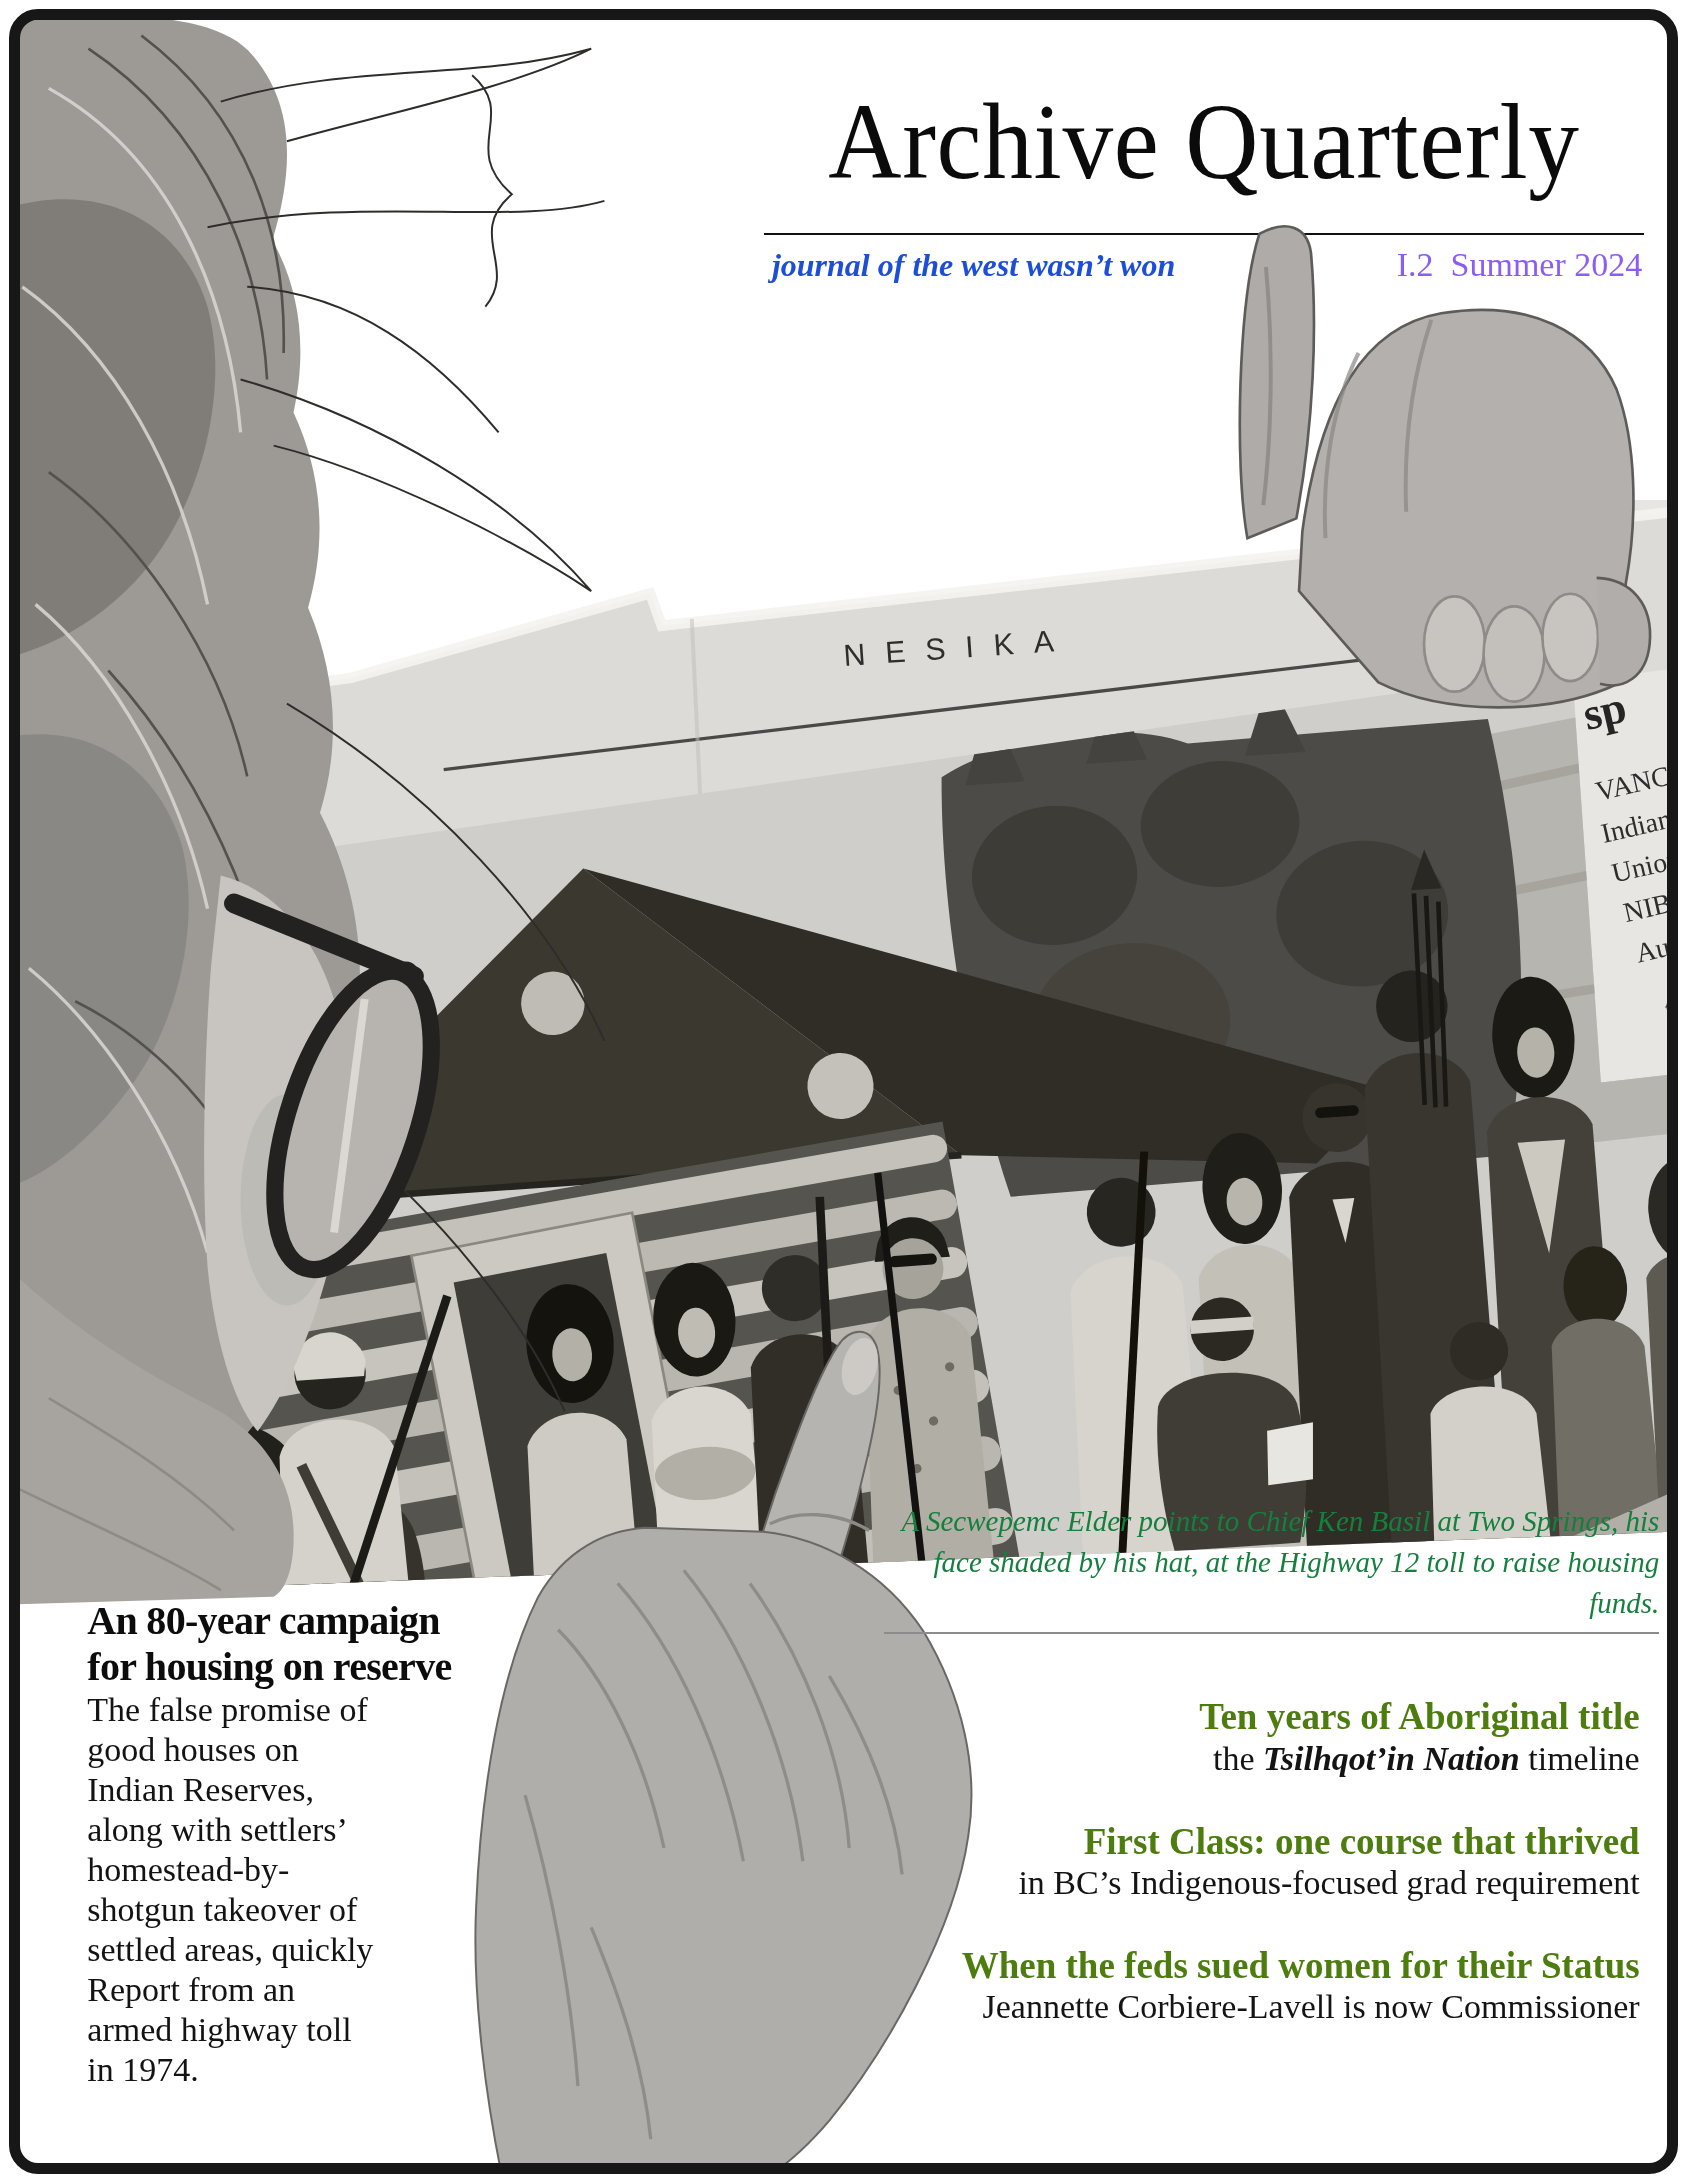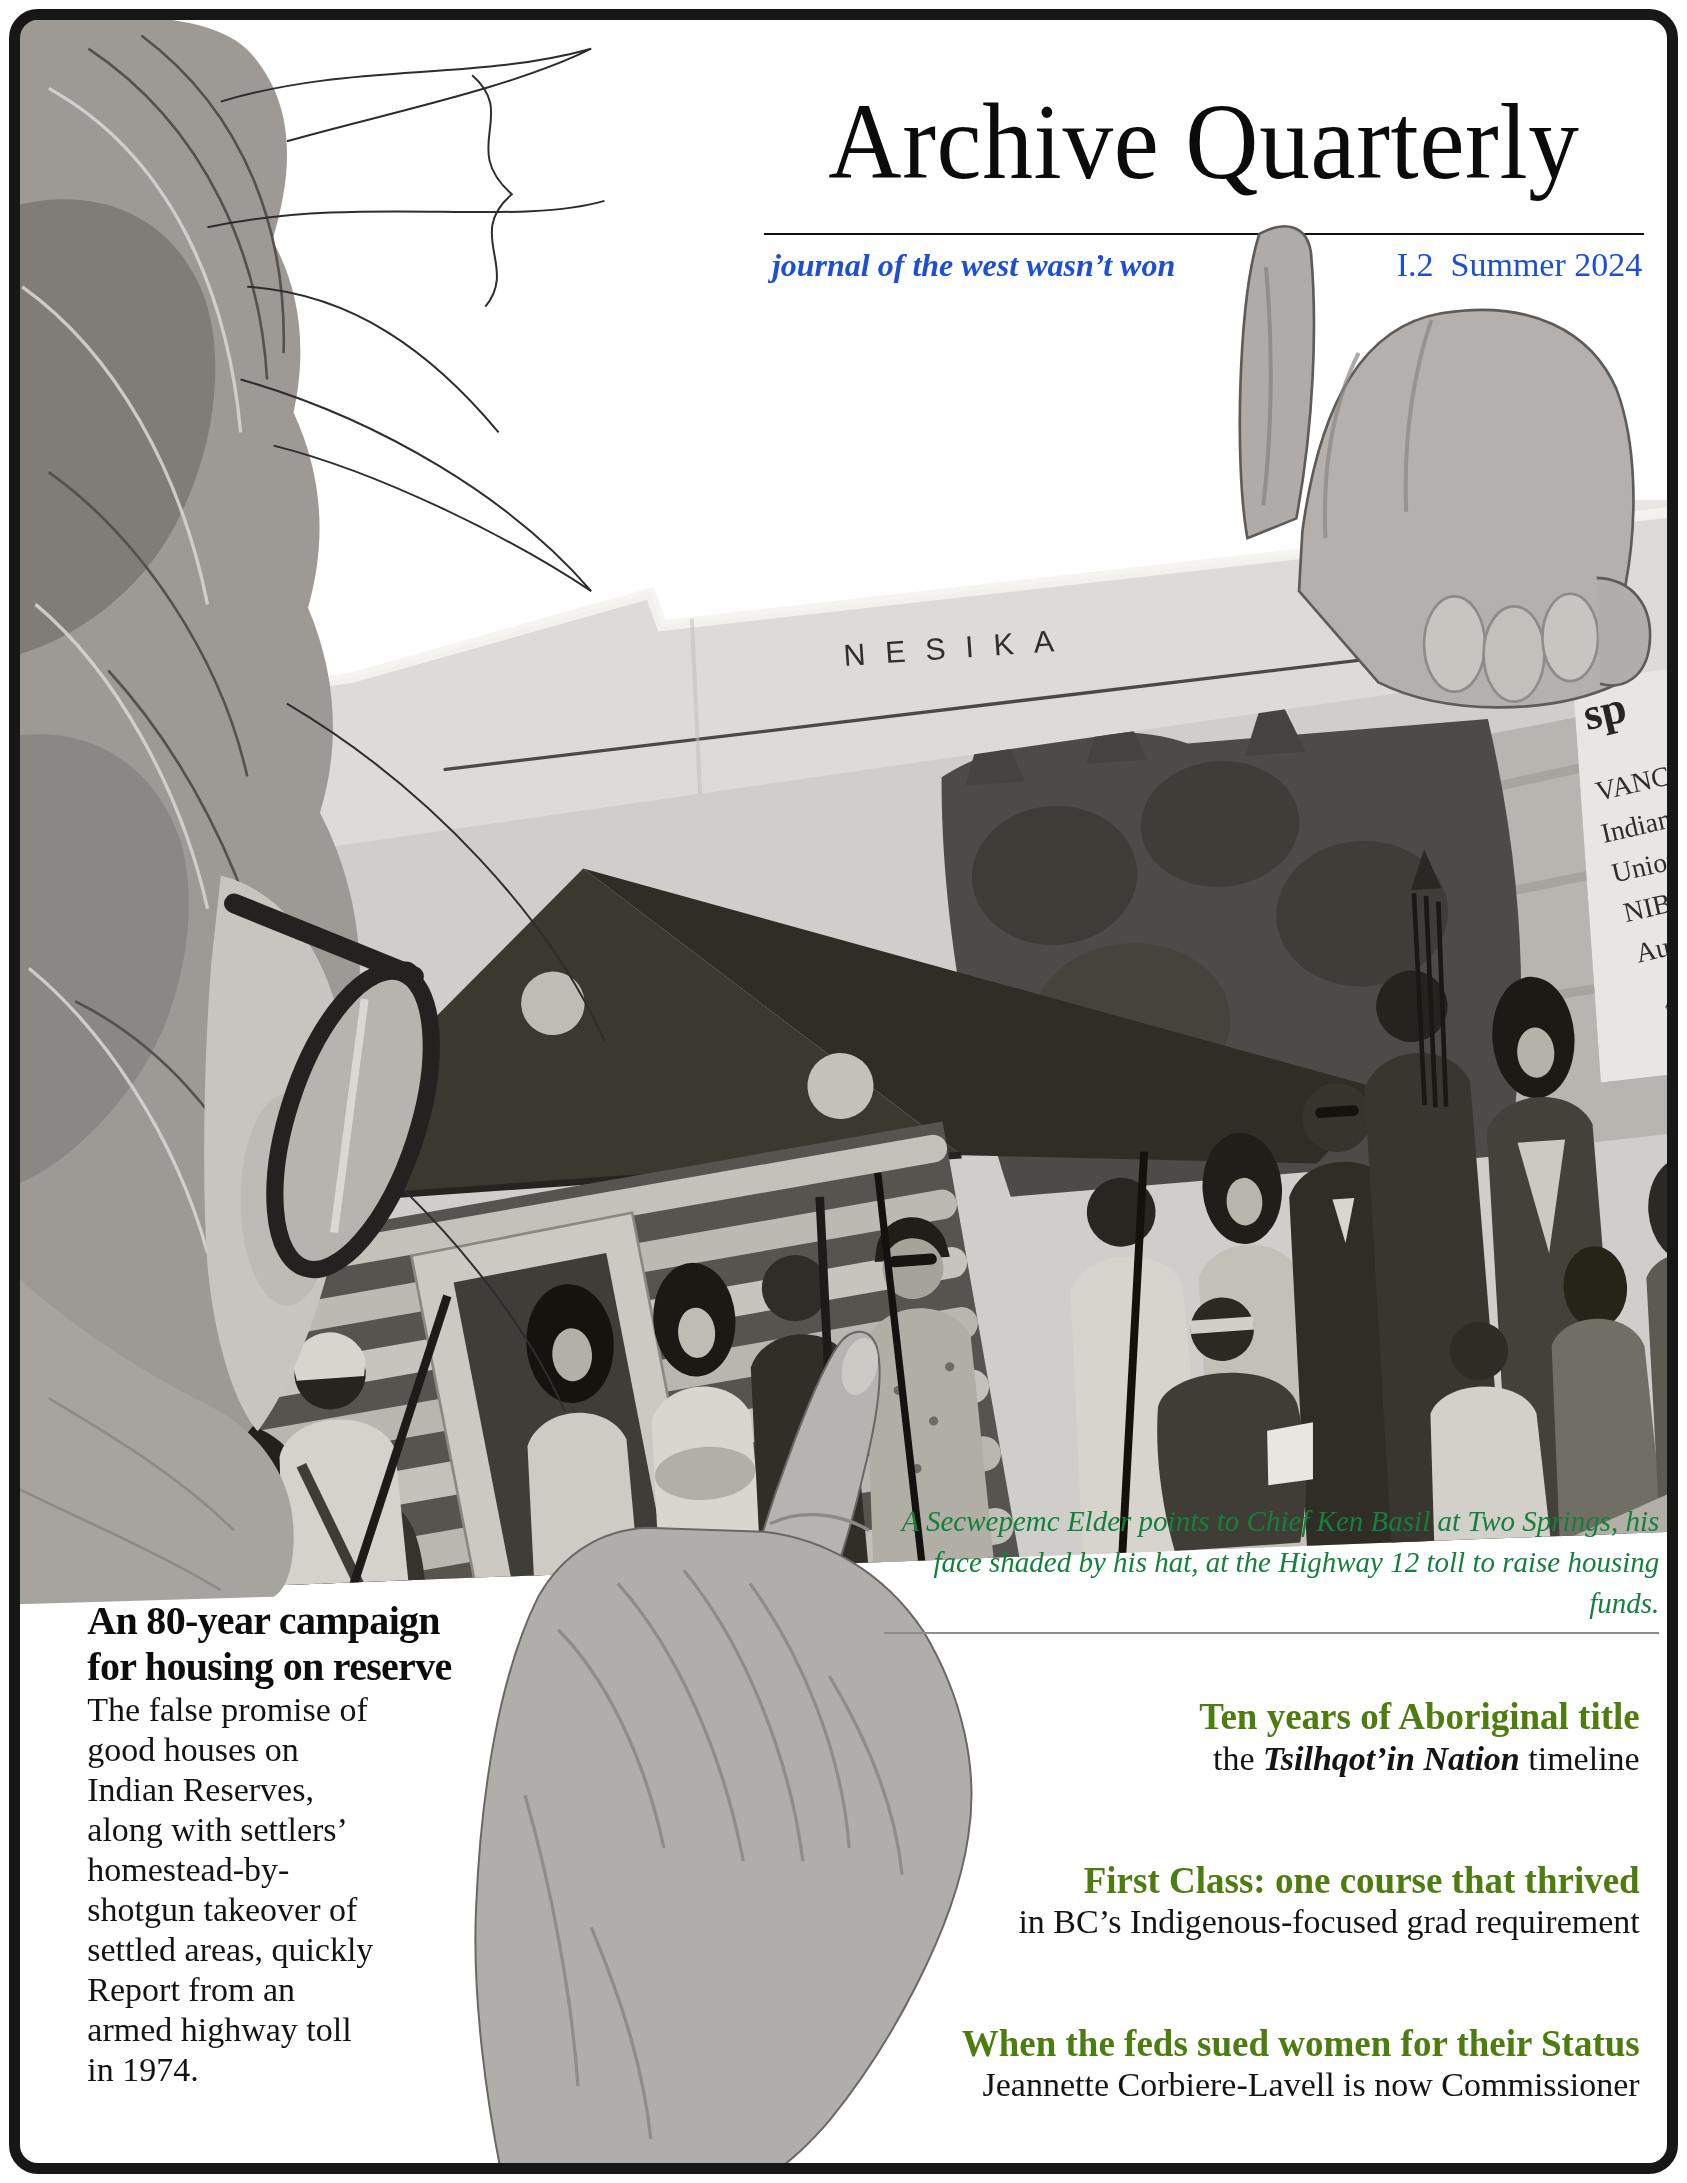--- a/index.html
+++ b/index.html
@@ -5,34 +5,34 @@
   html,body{margin:0;padding:0;background:#ffffff;}
   body{width:1687px;height:2183px;position:relative;font-family:"Liberation Serif",serif;color:#111;}
   .page{position:absolute;inset:9.3px;border-radius:29px;overflow:hidden;background:#fff;}
   .frame{position:absolute;inset:9.3px;border:11.2px solid #171717;border-radius:29px;z-index:50;pointer-events:none;}
   .art{position:absolute;left:0;top:0;width:1687px;height:2183px;z-index:5;pointer-events:none;}
   
   .masthead{position:absolute;left:748px;top:0;width:893px;z-index:2;}
   .mast-title{position:absolute;left:40px;top:78px;width:814px;text-align:center;font-size:109px;line-height:1;letter-spacing:0.7px;transform:scaleX(.93);transform-origin:center;white-space:nowrap;color:#0b0b0b;}
   .mast-rule{position:absolute;left:6.6px;top:224px;width:880px;border-top:2.6px solid #111;}
   .mast-sub{position:absolute;left:14.6px;top:238px;font-style:italic;font-size:32px;color:#1d4ed8;font-weight:bold;}
-  .mast-issue{position:absolute;right:8px;top:237px;font-size:34px;white-space:pre;color:#1d4ed8;}
+  .mast-issue{position:absolute;right:8px;top:237px;font-size:34px;white-space:pre;color:#8b5cf6;}
   
   .caption{position:absolute;left:875px;top:1492px;width:775px;z-index:8;text-align:right;font-style:italic;font-size:29px;line-height:41px;color:#15803d;}
   .caption-rule{margin-top:8px;border-top:2px solid #8c8c8c;width:100%;}
   
   .lead{position:absolute;left:78px;top:1589px;width:390px;z-index:8;}
   .lead-title{font-weight:bold;font-size:40px;line-height:46px;letter-spacing:-0.7px;color:#0c0c0c;}
   .lead-body{font-size:34px;line-height:40px;color:#131313;}
   .lead-body span{display:block;}
   
   .teasers{position:absolute;right:38px;top:1687px;width:827px;z-index:8;text-align:right;}
   .teaser-title{font-weight:bold;font-size:37px;line-height:42px;color:#4d7c0f;}
   .teaser-sub{font-size:34px;line-height:38px;margin-top:1.3px;color:#141414;}
-  .teaser+.teaser{margin-top:82px;}
+  .teaser+.teaser{margin-top:43px;}
   .em-bi{font-weight:bold;font-style:italic;}
 </style>
 </head>
 <body>
 
 <div class="page">
 
   <svg class="art" viewBox="0 0 2550 3300" aria-hidden="true">
     <defs>
       <clipPath id="photoblock">

